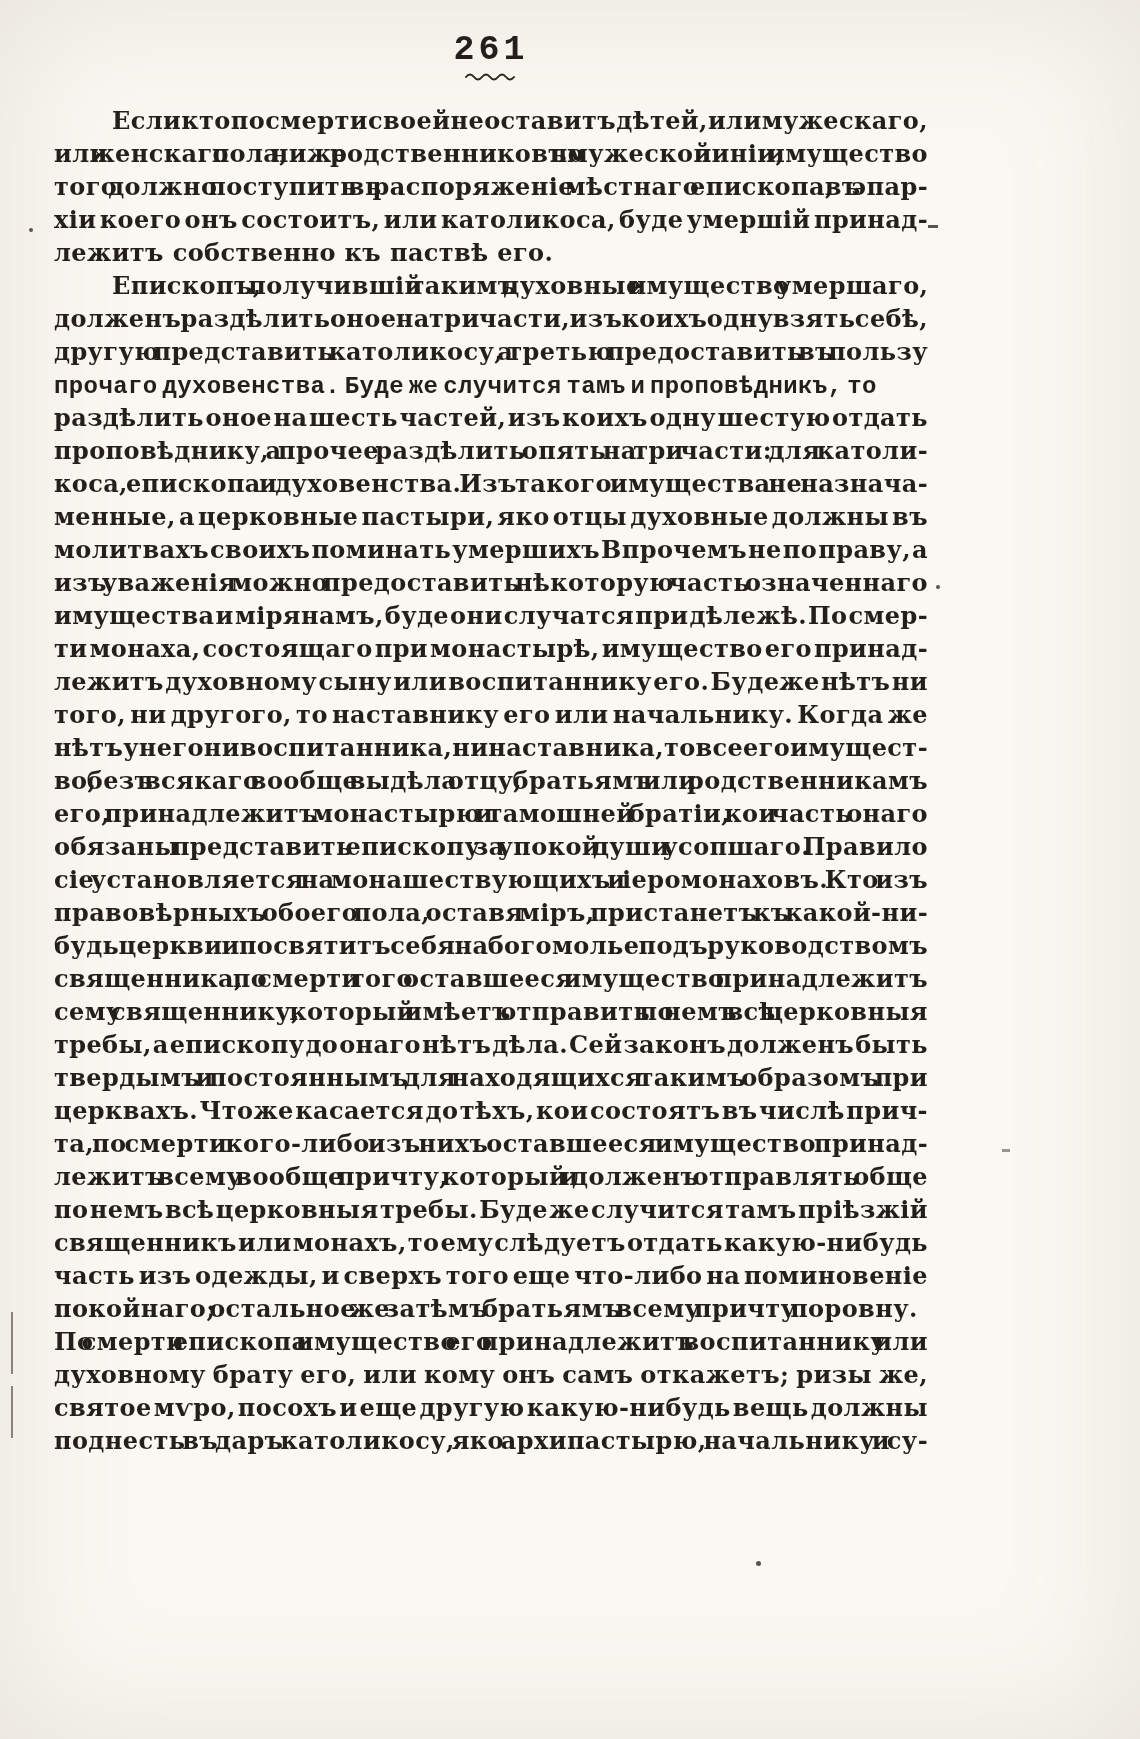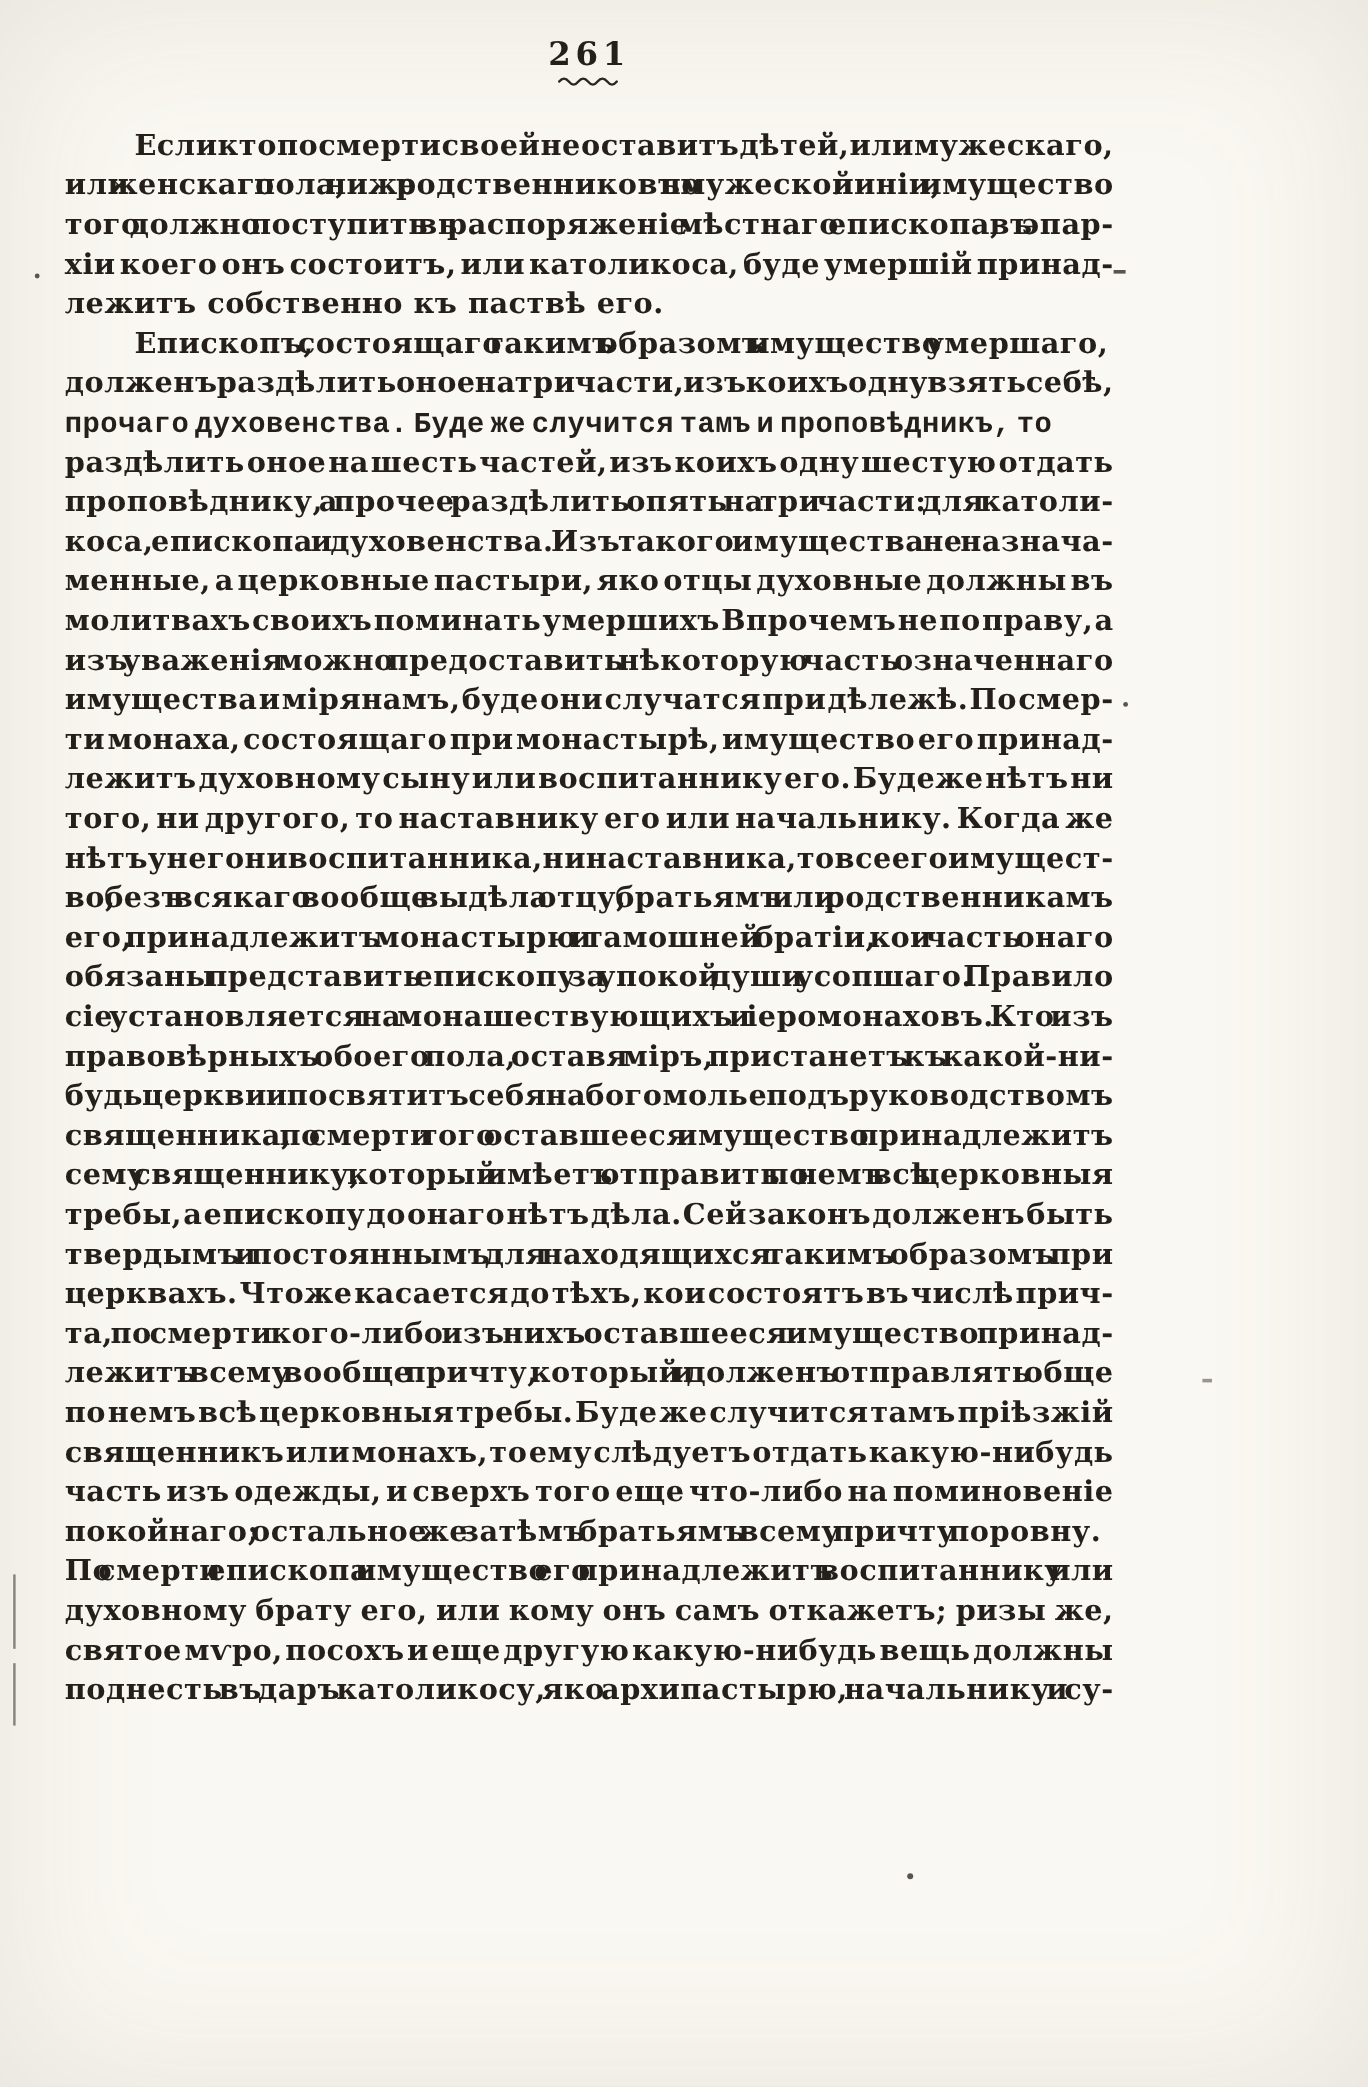--- a/index.html
+++ b/index.html
@@ -19,24 +19,25 @@
     overflow: hidden;
   }
   .page-number-wrap {
     position: absolute;
     top: 30px;
     left: 54px;
     width: 874px;
     text-align: center;
   }
   .page-number {
-    font-size: 27px;
+    font-size: 35px;
     font-weight: bold;
     letter-spacing: 4px;
     display: inline-block;
+    font-family: Liberation Mono, monospace;
   }
   .squiggle {
     display: block;
     margin: 1px auto 0 auto;
   }
   .text-column {
     position: absolute;
     top: 104px;
     left: 54px;
     width: 874px;
@@ -73,22 +74,23 @@
 
   <div class="text-column">
       <div class="paragraph">
         <div class="line indent"><span class="lt" style="word-spacing: -8.66493px;">Если кто по смерти своей не оставитъ дѣтей, или мужескаго,</span></div>
         <div class="line"><span class="lt" style="word-spacing: -26.041px;">или женскаго пола, ниже родственниковъ по мужеской линіи, имущество</span></div>
         <div class="line"><span class="lt" style="word-spacing: -17.7793px;">того должно поступить вь распоряженіе мѣстнаго епископа, въ эпар-</span></div>
         <div class="line"><span class="lt" style="word-spacing: -5.33008px;">хіи коего онъ состоитъ, или католикоса, буде умершій принад-</span></div>
         <div class="line left"><span class="lt">лежитъ собственно къ паствѣ его.</span></div>
       </div>
       <div class="paragraph">
-        <div class="line indent"><span class="lt" style="word-spacing: -22.1156px;">Епископъ, состоящаго такимъ образомъ имущество умершаго,</span></div>
+        <div class="line indent"><span class="lt" style="word-spacing: -22.1156px;">Епископъ, получившій такимъ духовные имущество умершаго,</span></div>
         <div class="line"><span class="lt" style="word-spacing: -9.40781px;">долженъ раздѣлить оное на три части, изъ коихъ одну взять себѣ,</span></div>
+        <div class="line"><span class="lt" style="word-spacing: -14.5201px;">другую представить католикосу, а третью предоставить въ пользу</span></div>
         <div class="line"><span class="lt" style="word-spacing: -10.0137px; font-family: Liberation Mono, monospace;">прочаго духовенства. Буде же случится тамъ и проповѣдникъ, то</span></div>
         <div class="line"><span class="lt" style="word-spacing: -7.2066px;">раздѣлить оное на шесть частей, изъ коихъ одну шестую отдать</span></div>
         <div class="line"><span class="lt" style="word-spacing: -12.2778px;">проповѣднику, а прочее раздѣлить опять на три части: для католи-</span></div>
         <div class="line"><span class="lt" style="word-spacing: -10.6973px;">коса, епископа и духовенства. Изъ такого имущества не назнача-</span></div>
         <div class="line"><span class="lt" style="word-spacing: -5.60938px;">менные, а церковные пастыри, яко отцы духовные должны въ</span></div>
         <div class="line"><span class="lt" style="word-spacing: -7.66602px;">молитвахъ своихъ поминать умершихъ Впрочемъ не по праву, а</span></div>
         <div class="line"><span class="lt" style="word-spacing: -13.7865px;">изъ уваженія можно предоставить нѣкоторую часть означеннаго</span></div>
         <div class="line"><span class="lt" style="word-spacing: -7.69271px;">имущества и мірянамъ, буде они случатся при дѣлежѣ. По смер-</span></div>
         <div class="line"><span class="lt" style="word-spacing: -6.70536px;">ти монаха, состоящаго при монастырѣ, имущество его принад-</span></div>
         <div class="line"><span class="lt" style="word-spacing: -7.32617px;">лежитъ духовному сыну или воспитаннику его. Будеже нѣтъ ни</span></div>

